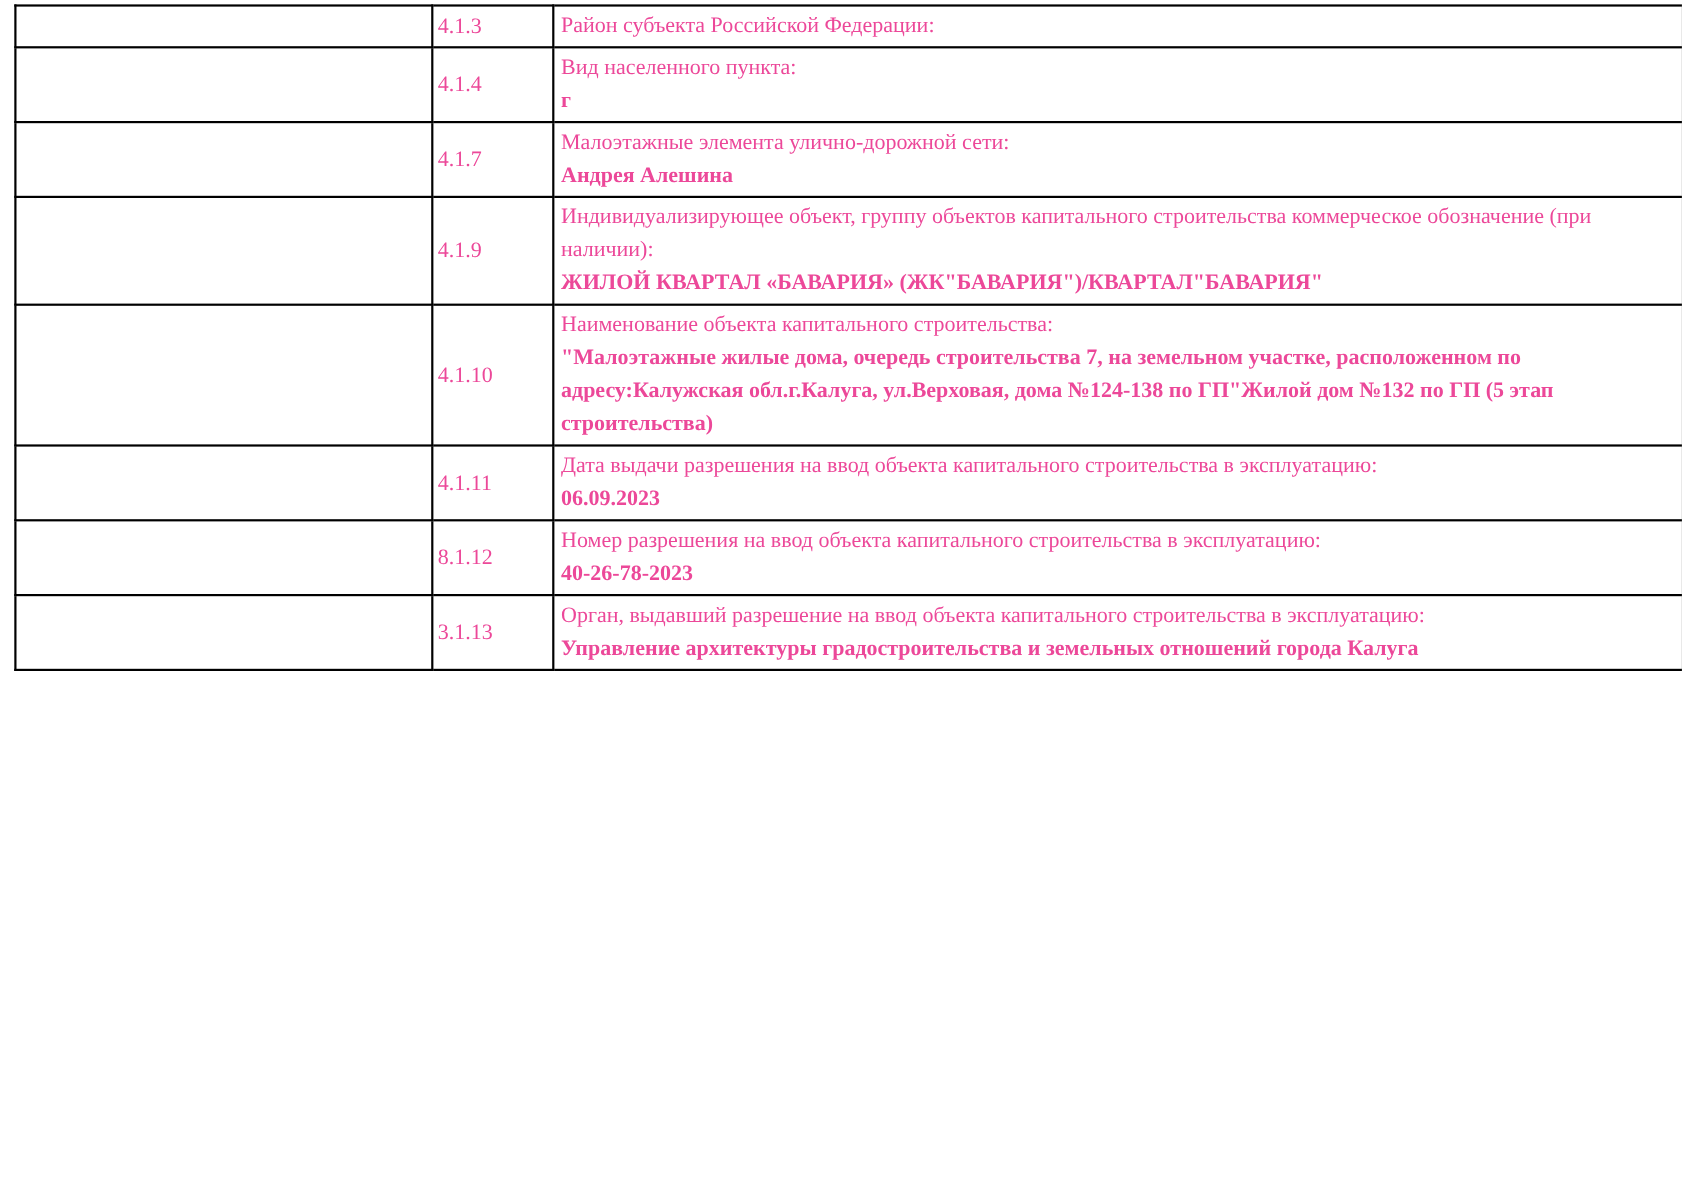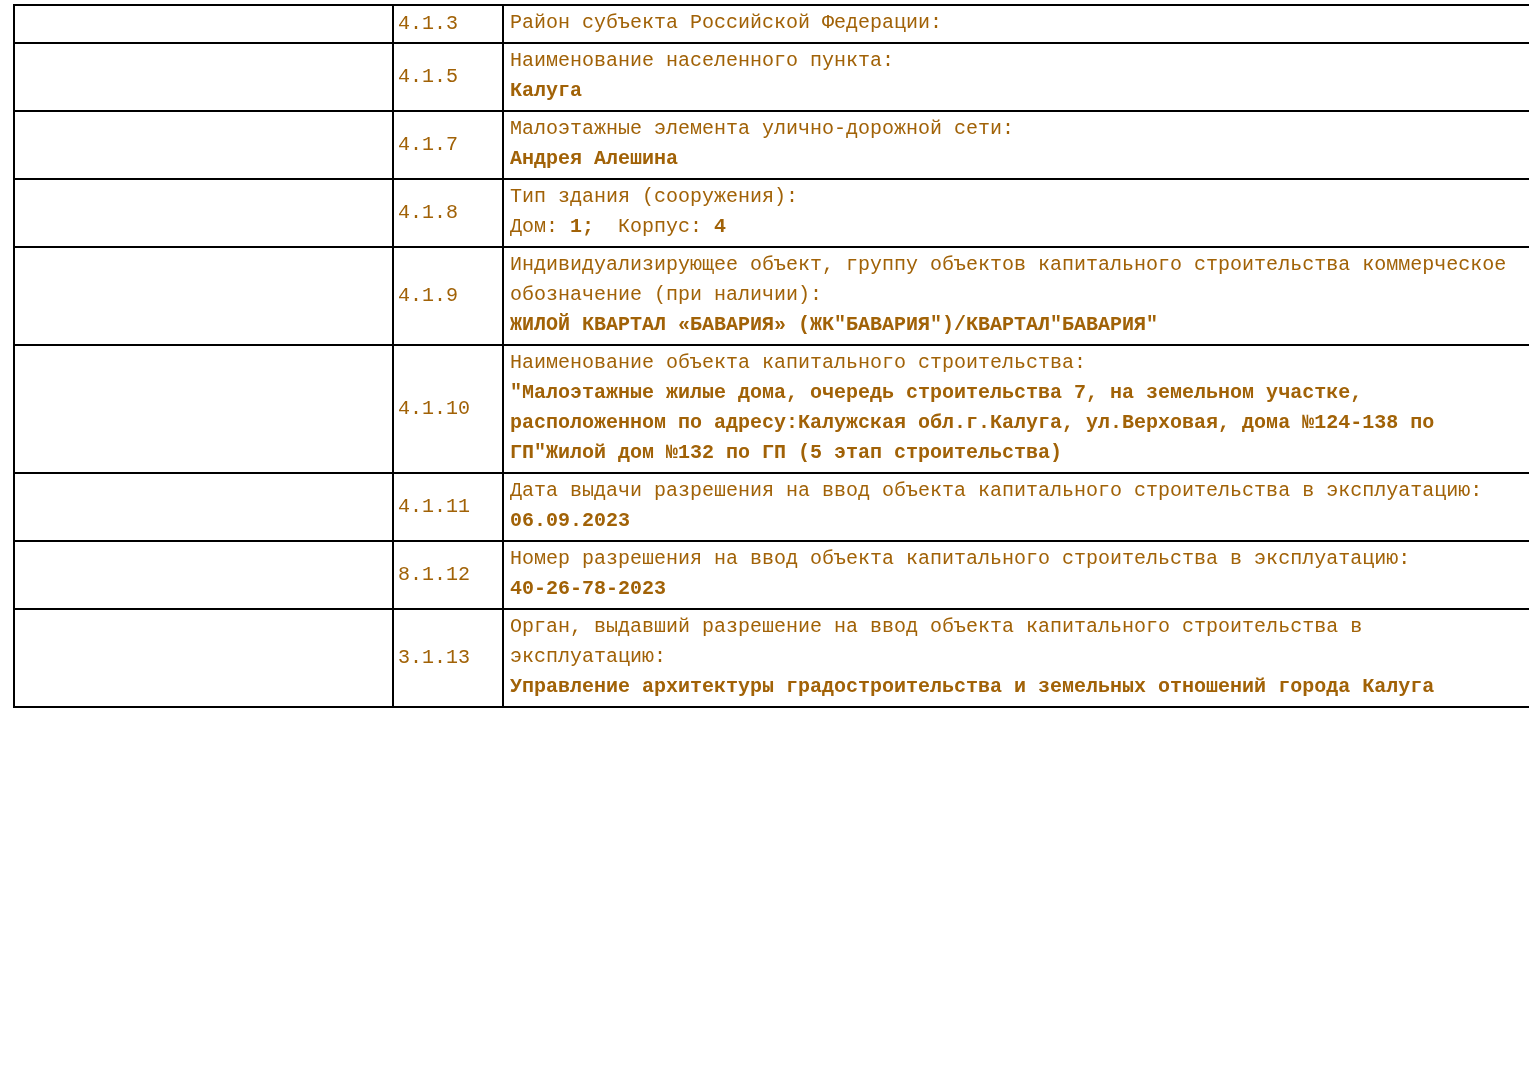--- a/index.html
+++ b/index.html
@@ -5,22 +5,22 @@
   html, body {
     margin: 0;
     padding: 0;
     background: #ffffff;
   }
   .page {
     position: relative;
     width: 1529px;
     height: 776px;
     background: #ffffff;
-    font-family: Liberation Mono, monospace;
-    color: #a16207;
+    font-family: Liberation Serif, serif;
+    color: #ec4899;
   }
   table.doc-table {
     position: absolute;
     top: 4px;
     left: 13px;
     border-collapse: collapse;
     table-layout: fixed;
     width: 1502px;
   }
   table.doc-table td {
@@ -61,48 +61,40 @@
     <tbody>
 
       <tr>
         <td class="c1"></td>
         <td class="c2">4.1.3</td>
         <td class="c3">
           <div class="field-label">Район субъекта Российской Федерации:</div>
         </td>
       </tr>
 
-
       <tr>
         <td class="c1"></td>
-        <td class="c2">4.1.5</td>
+        <td class="c2">4.1.4</td>
         <td class="c3">
-          <div class="field-label">Наименование населенного пункта:</div>
-          <div class="field-value">Калуга</div>
+          <div class="field-label">Вид населенного пункта:</div>
+          <div class="field-value">г</div>
         </td>
       </tr>
+
 
 
       <tr>
         <td class="c1"></td>
         <td class="c2">4.1.7</td>
         <td class="c3">
           <div class="field-label">Малоэтажные элемента улично-дорожной сети:</div>
           <div class="field-value">Андрея Алешина</div>
         </td>
       </tr>
 
-      <tr>
-        <td class="c1"></td>
-        <td class="c2">4.1.8</td>
-        <td class="c3">
-          <div class="field-label">Тип здания (сооружения):</div>
-          <div class="field-value"><span class="reg">Дом: </span><span>1;</span><span class="reg">  Корпус: </span><span>4</span></div>
-        </td>
-      </tr>
 
       <tr>
         <td class="c1"></td>
         <td class="c2">4.1.9</td>
         <td class="c3">
           <div class="field-label">Индивидуализирующее объект, группу объектов капитального строительства коммерческое обозначение (при наличии):</div>
           <div class="field-value">ЖИЛОЙ КВАРТАЛ «БАВАРИЯ» (ЖК"БАВАРИЯ")/КВАРТАЛ"БАВАРИЯ"</div>
         </td>
       </tr>
 

